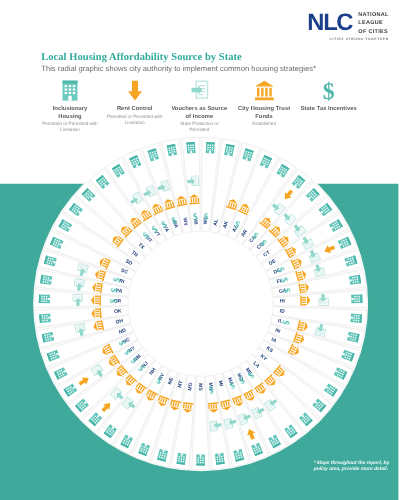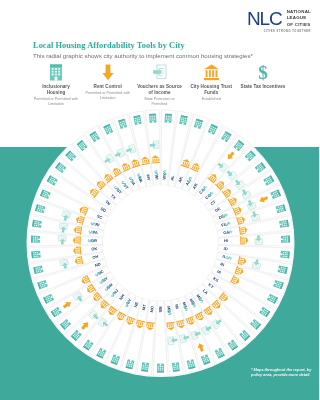--- a/index.html
+++ b/index.html
@@ -19,21 +19,21 @@
   }
 
   
   .logo-wrap{
     position:absolute;right:8px;top:9px;
     display:flex;flex-direction:column;align-items:flex-end;
   }
   .logo-row{display:flex;align-items:center;gap:3px;}
   .logo-nlc{
     font-family:"Liberation Sans", sans-serif;
-    font-weight:normal;font-size:19px;letter-spacing:-1.1px;
+    font-weight:bold;font-size:19px;letter-spacing:-1.1px;
     color:#1B3F8B;line-height:1;
   }
   .logo-words{
     display:flex;flex-direction:column;justify-content:center;
     font-size:4.4px;line-height:1.42;letter-spacing:.25px;
     color:#3a3a3a;font-weight:bold;padding-left:2px;
     border-left:0px solid transparent;
   }
   .logo-tag{
     font-size:2.6px;letter-spacing:.55px;color:#7a7a7a;
@@ -99,21 +99,21 @@
       </div>
       <div class="logo-words">
         <span>NATIONAL</span>
         <span>LEAGUE</span>
         <span>OF CITIES</span>
       </div>
     </div>
     <div class="logo-tag">CITIES STRONG TOGETHER</div>
   </div>
 
-  <div class="title">Local Housing Affordability Tools by City</div>
+  <div class="title">Local Housing Affordability Source by State</div>
   <div class="subtitle">This radial graphic shows city authority to implement common housing strategies*</div>
 
   <div class="legend">
 
     <div class="legend-item">
       <div class="legend-icon">
         <svg width="16" height="19" viewBox="0 0 16 19">
           <rect x="2" y="1.5" width="12" height="16" fill="#6CCBC0"></rect>
           <rect x="2" y="1.5" width="12" height="2.2" fill="#4FB8AB"></rect>
           <g fill="#ffffff">

